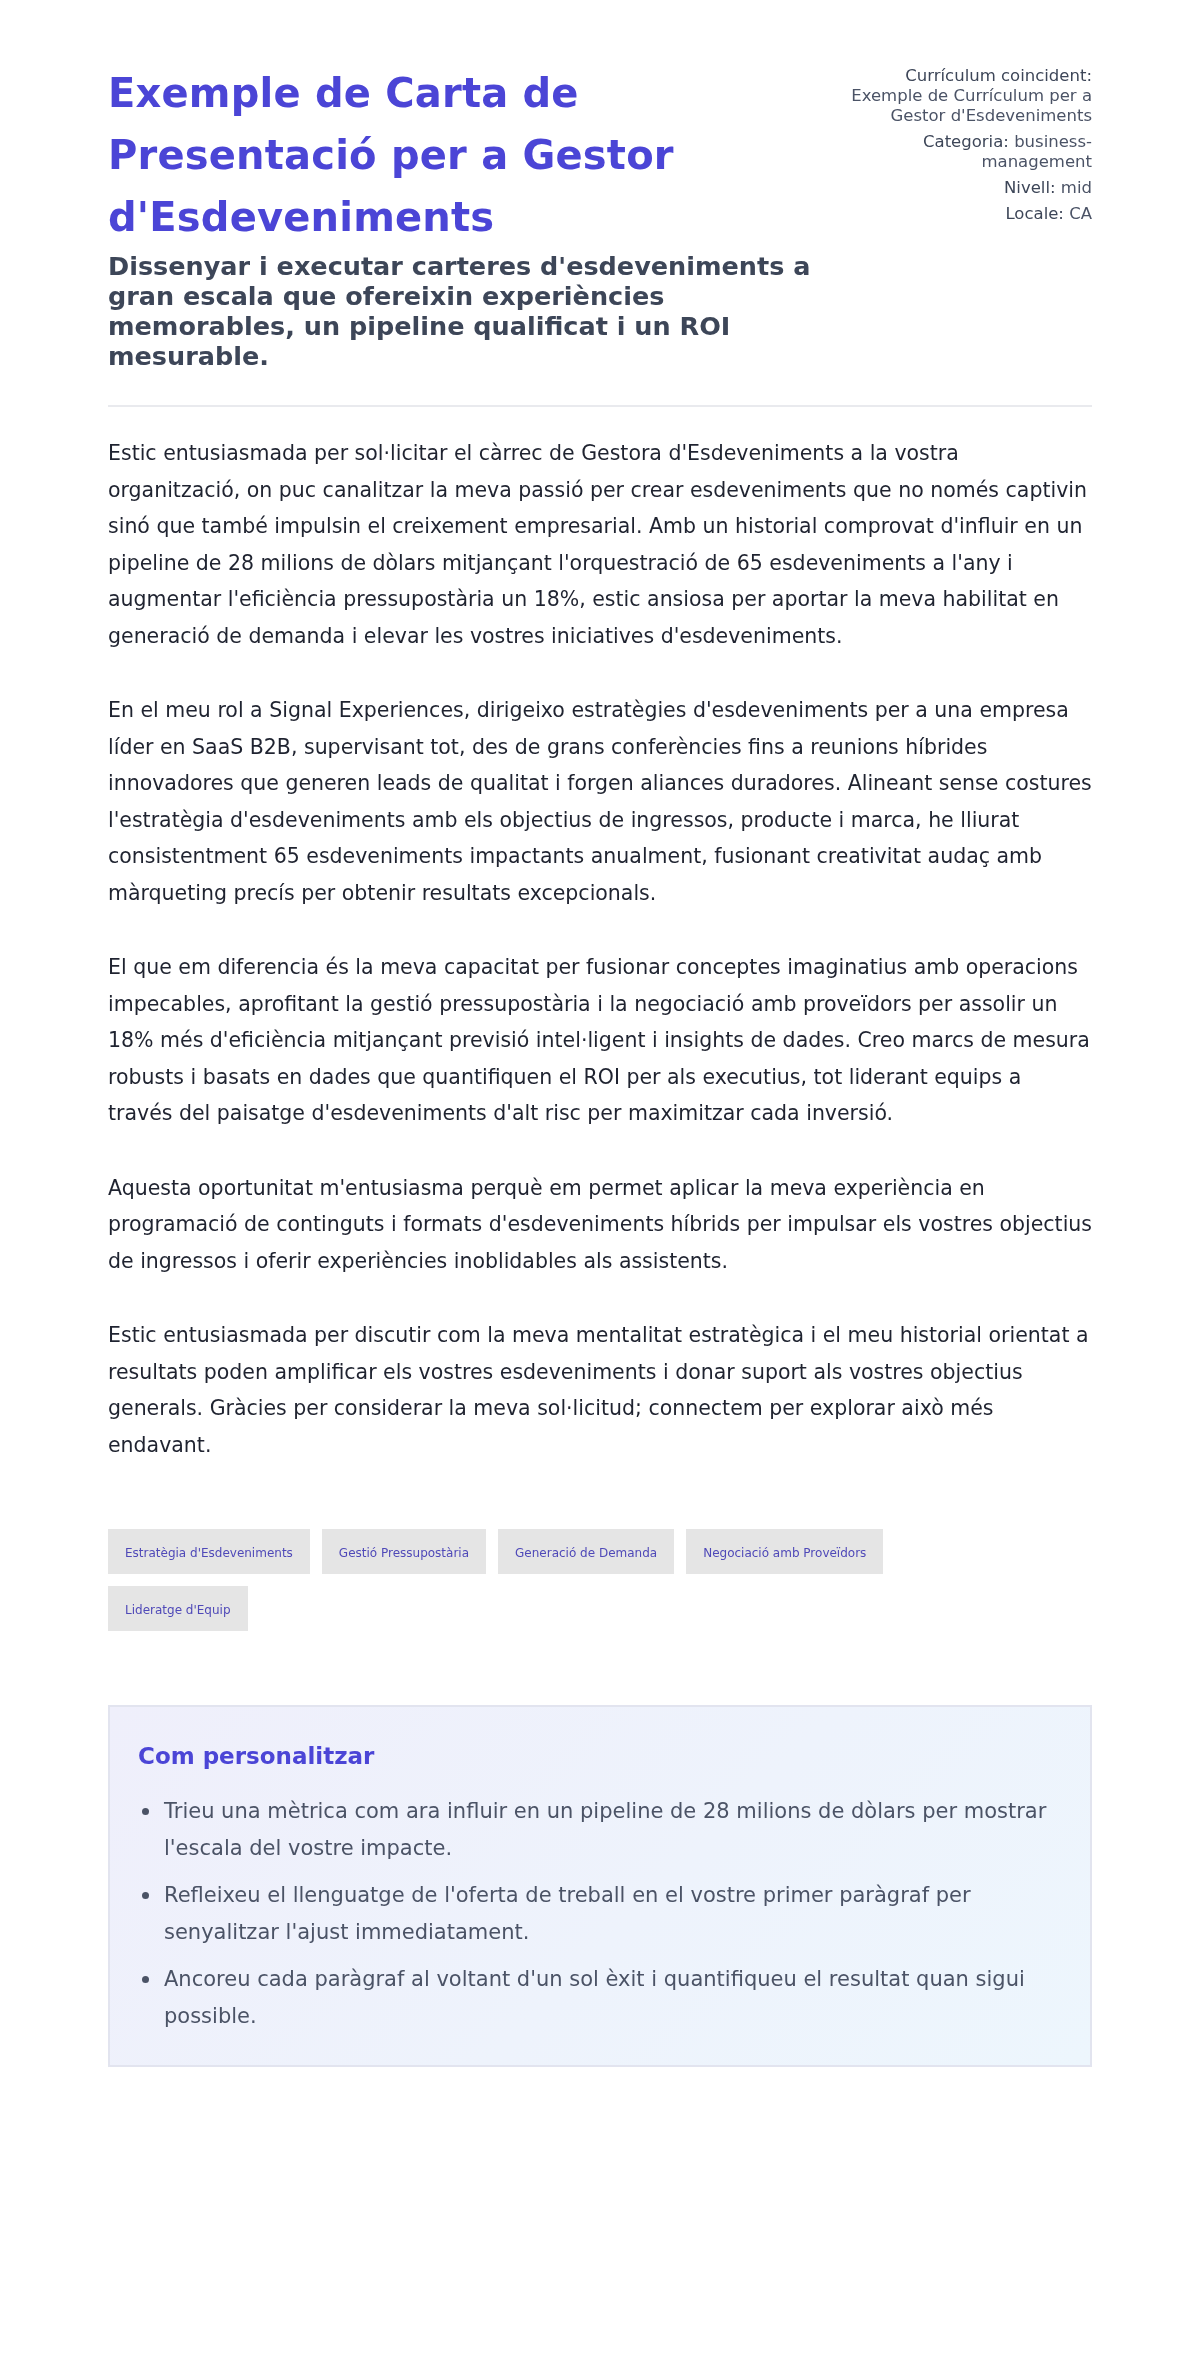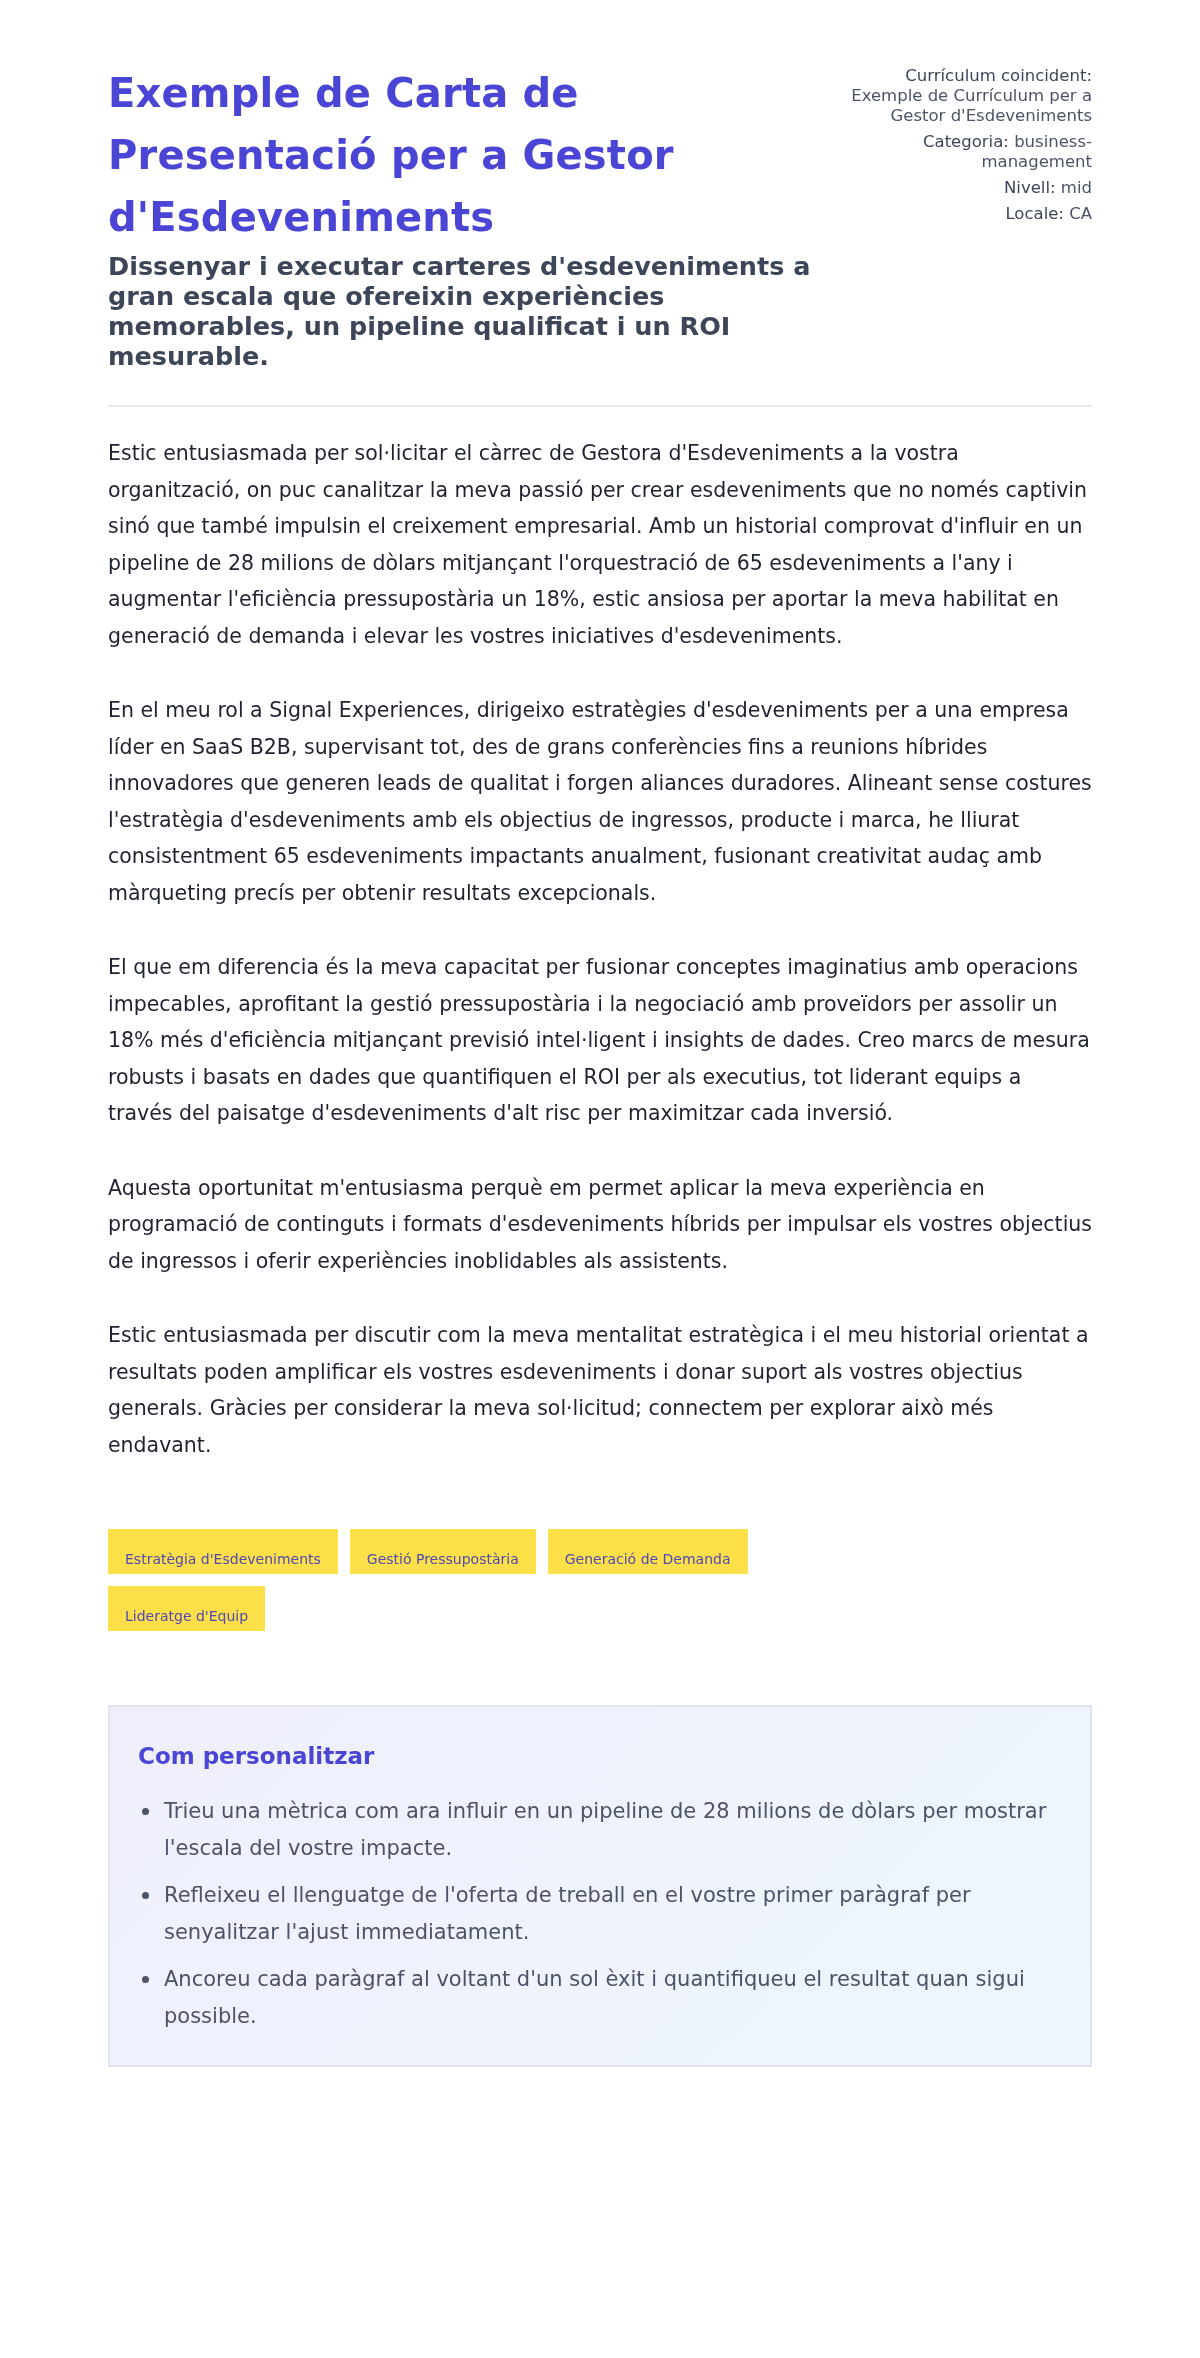--- a/index.html
+++ b/index.html
@@ -82,26 +82,26 @@
     }
     
     .tags {
       margin-top: 56px;
       display: flex;
       flex-wrap: wrap;
       gap: 12px 12px;
       width: 780px;
     }
     .tag {
-      background: #fde047;
+      background: #e5e5e5;
       color: #4f49b8;
-      font-size: 14px;
+      font-size: 12px;
       line-height: 45px;
       height: 45px;
-      padding: 8px 17px;
+      padding: 2px 17px;
       white-space: nowrap;
     }
     
     .tips {
       margin-top: 74px;
       border: 2px solid #e2e4ef;
       background: linear-gradient(135deg, #efeffb 0%, #eef3fc 55%, #edf6fd 100%);
       padding: 34px 28px 30px 28px;
     }
     .tips-title {
@@ -175,20 +175,21 @@
     </div>
 
     <div class="signature">
     </div>
   </section>
 
   <div class="tags">
     <span class="tag">Estratègia d'Esdeveniments</span>
     <span class="tag">Gestió Pressupostària</span>
     <span class="tag">Generació de Demanda</span>
+    <span class="tag">Negociació amb Proveïdors</span>
     <span class="tag">Lideratge d'Equip</span>
   </div>
 
   <aside class="tips">
     <h3 class="tips-title">Com personalitzar</h3>
     <ul class="tips-list">
       <li class="tips-item">
         <span class="bullet"></span>
         <span>Trieu una mètrica com ara influir en un pipeline de 28 milions de dòlars per mostrar l'escala del vostre impacte.</span>
       </li>

